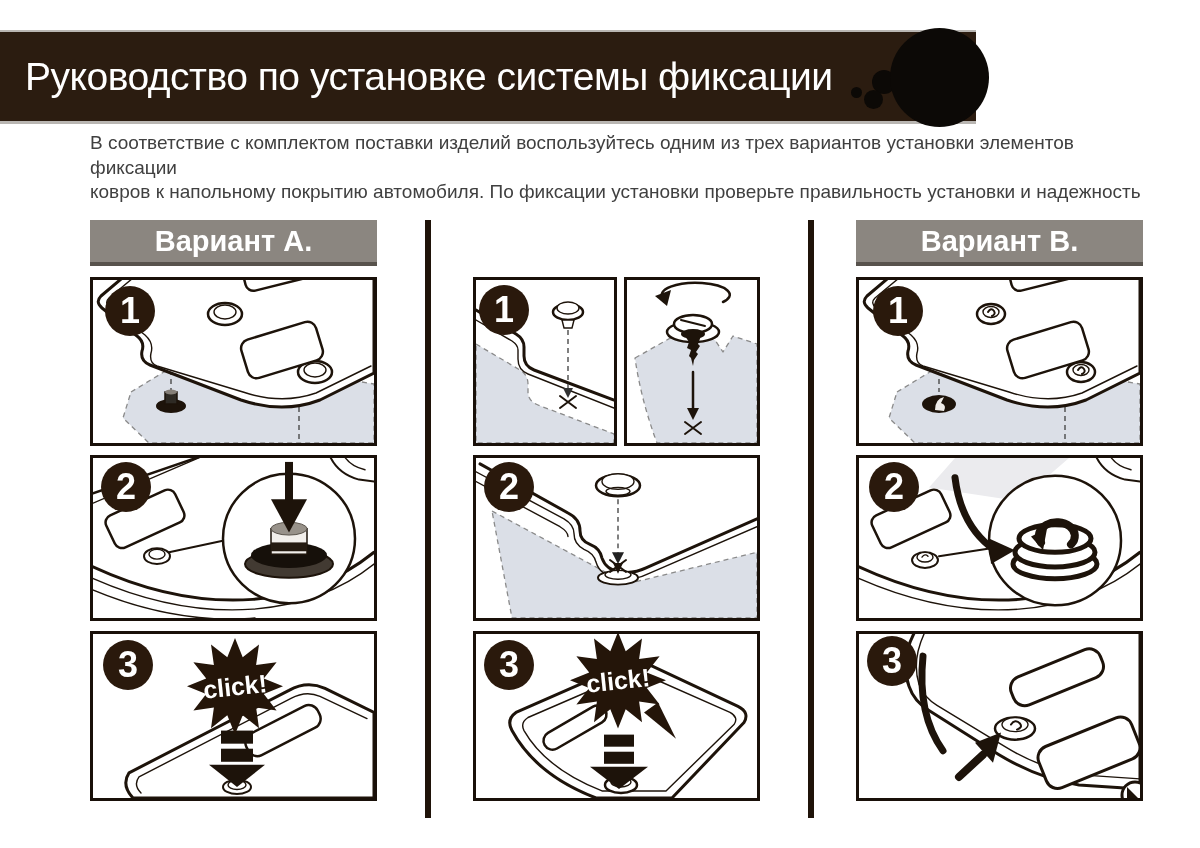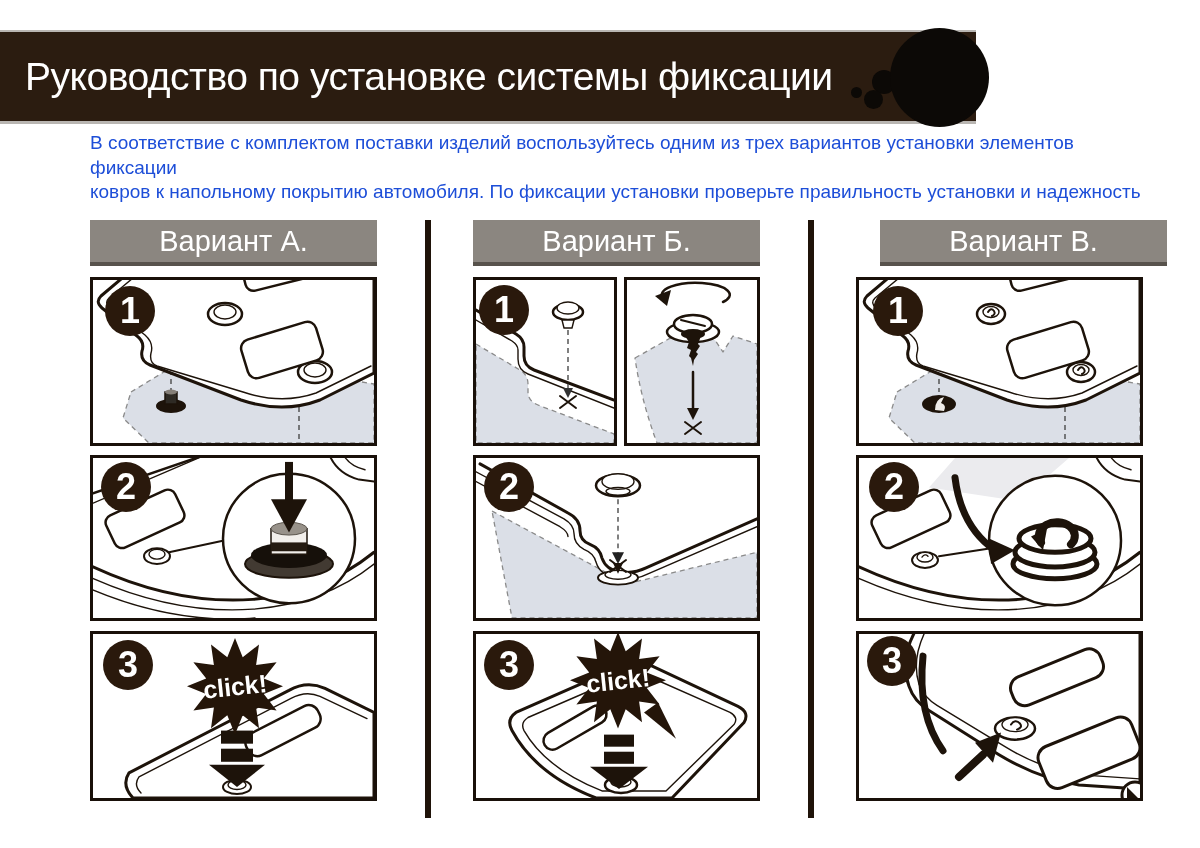--- a/index.html
+++ b/index.html
@@ -10,31 +10,31 @@
            border-top:2px solid #b9b6b2;border-bottom:3px solid #b9b6b2;box-sizing:border-box;}
   .page-title{position:absolute;left:25px;top:0;height:100%;display:flex;align-items:center;
               color:#ffffff;font-size:39px;letter-spacing:-0.5px;white-space:nowrap;}
   .deco{position:absolute;border-radius:50%;background:#0c0906;}
   .deco.dot{left:851px;top:55px;width:11px;height:11px;}
   .deco.bump1{left:872px;top:38px;width:24px;height:24px;}
   .deco.bump2{left:864px;top:58px;width:19px;height:19px;}
   .deco.big{left:890px;top:-4px;width:99px;height:99px;}
 
   
-  .intro{position:absolute;left:90px;top:131px;width:1070px;color:#1d4ed8;
+  .intro{position:absolute;left:90px;top:131px;width:1070px;color:#404040;
          font-size:19px;line-height:24.5px;}
 
   
   .board{position:absolute;left:0;top:220px;width:1200px;height:610px;}
   .divider{position:absolute;top:0;width:6px;height:598px;background:#1f1309;}
   .divider.d1{left:425px;} .divider.d2{left:808px;}
   .col{position:absolute;top:0;width:287px;height:600px;}
-  .col.a{left:90px;} .col.b{left:473px;} .col.c{left:856px;padding-left:24px;}
+  .col.a{left:90px;} .col.b{left:473px;} .col.c{left:856px;}
   .vhead{height:42px;background:#8b8680;border-bottom:4px solid #57524c;color:#fff;
-         font-size:29px;text-align:center;line-height:42px;box-sizing:content-box;}
+         font-size:29px;text-align:center;line-height:42px;box-sizing:content-box;font-weight:bold;}
   .panel{position:absolute;left:0;width:287px;background:#fff;border:3px solid #191009;
          box-sizing:border-box;overflow:hidden;}
   .p1{top:57px;height:169px;} .p2{top:235px;height:166px;} .p3{top:411px;height:170px;}
   .panel svg{display:block;width:100%;height:100%;}
   .split{position:absolute;left:0;top:57px;width:287px;height:169px;display:flex;gap:7px;}
   .subpanel{background:#fff;border:3px solid #191009;box-sizing:border-box;overflow:hidden;position:relative;}
   .sub1{width:144px;height:169px;} .sub2{width:136px;height:169px;}
   .subpanel svg{display:block;width:100%;height:100%;}
 
   .badge{position:absolute;width:50px;height:50px;border-radius:50%;background:#2a190c;color:#fff;
@@ -150,21 +150,20 @@
           </g>
           <g transform="translate(142 52)">
             <polygon fill="#241509" points="0,-48 -7.7,-28.8 -24,-41.6 -21.1,-21.1 -41.6,-24 -28.8,-7.7 -48,0 -28.8,7.7 -41.6,24 -21.1,21.1 -24,41.6 -7.7,28.8 0,48 7.7,28.8 24,41.6 21.1,21.1 41.6,24 28.8,7.7 48,0 28.8,-7.7 41.6,-24 21.1,-21.1 24,-41.6 7.7,-28.8"></polygon>
             <text class="bursttext" x="0" y="9" transform="rotate(-6)">click!</text>
           </g>
         </svg>
       </div>
     </div>
 
     <div class="col b">
-      <div class="vhead">Вариант Б.</div>
 
       <div class="split">
         <div class="badge" style="left:6px;top:8px;">1</div>
         <div class="subpanel sub1">
           <svg viewBox="0 0 138 163" preserveAspectRatio="none">
             <path class="carpet" d="M0,64 L44,90 Q52,95 52,104 L52,112 Q52,121 62,125 L138,154 L138,163 L0,163 Z"></path>
             <g>
               <path class="ink w3" d="M0,30 L40,54 Q48,59 48,67 L48,76 Q48,86 58,90 L138,120"></path>
               <path class="ink w1" d="M0,40 L36,61 Q42,65 42,70 L42,79 Q42,90 52,94 L138,128"></path>
             </g>

